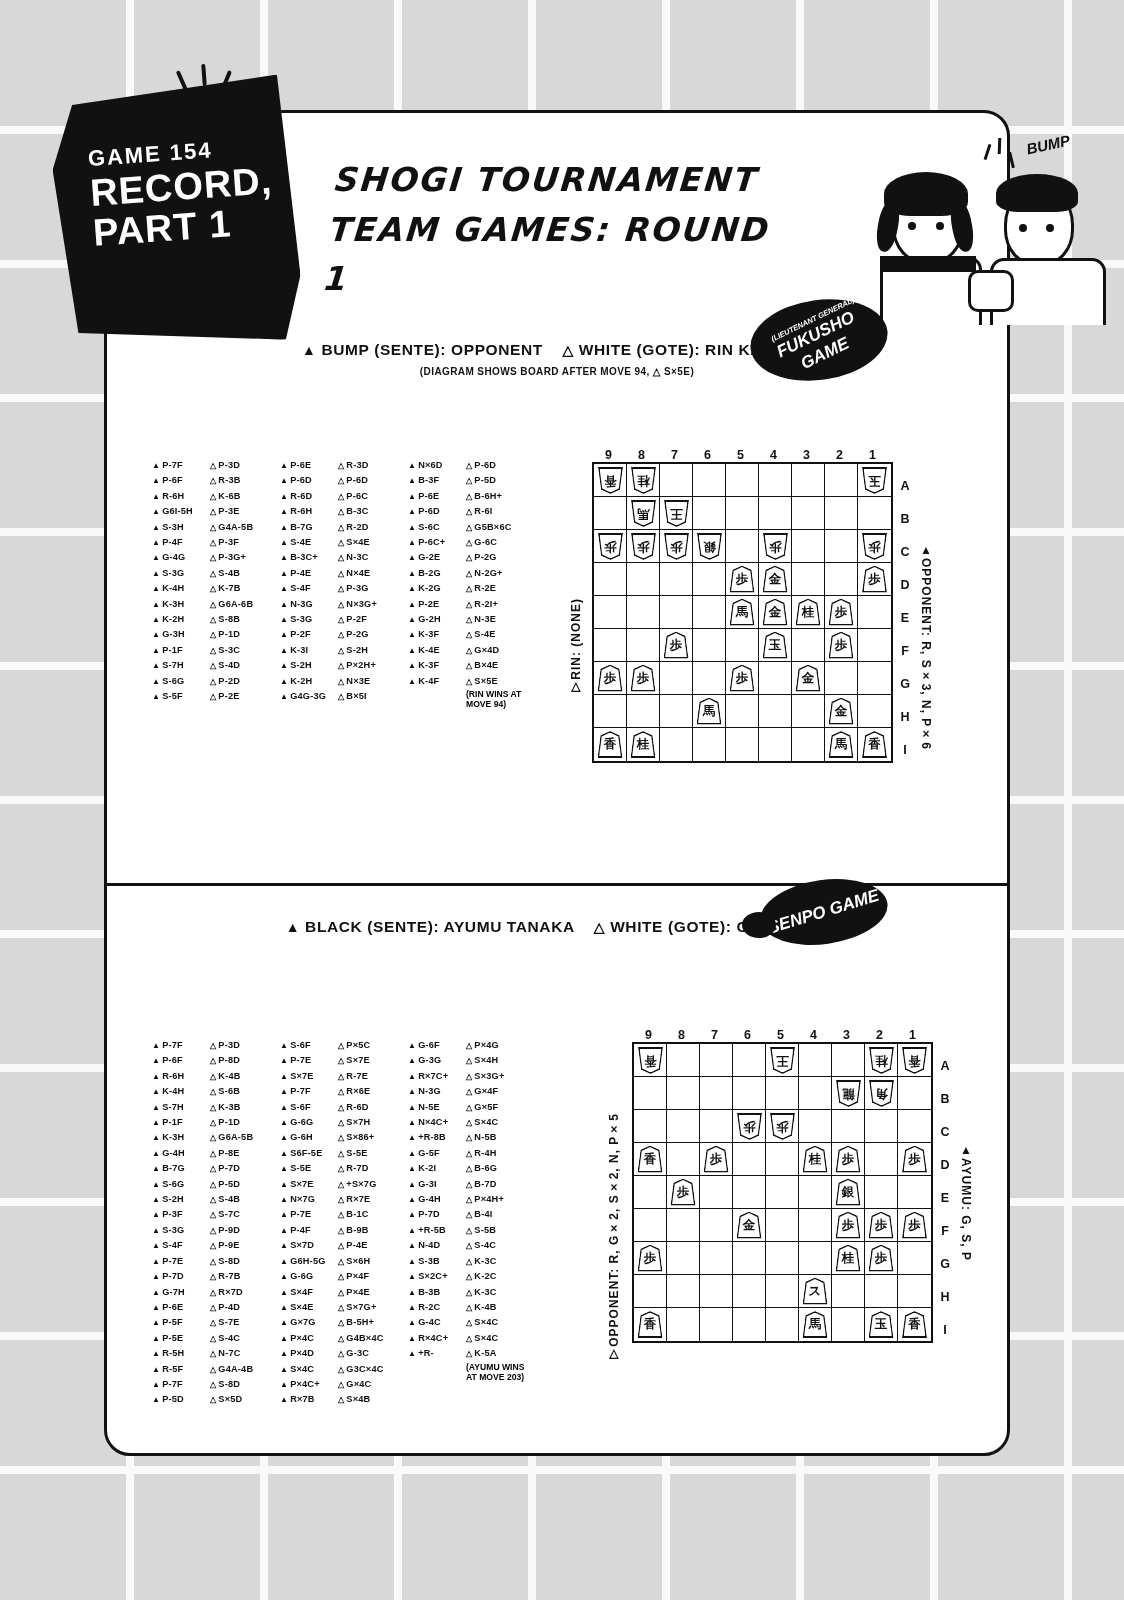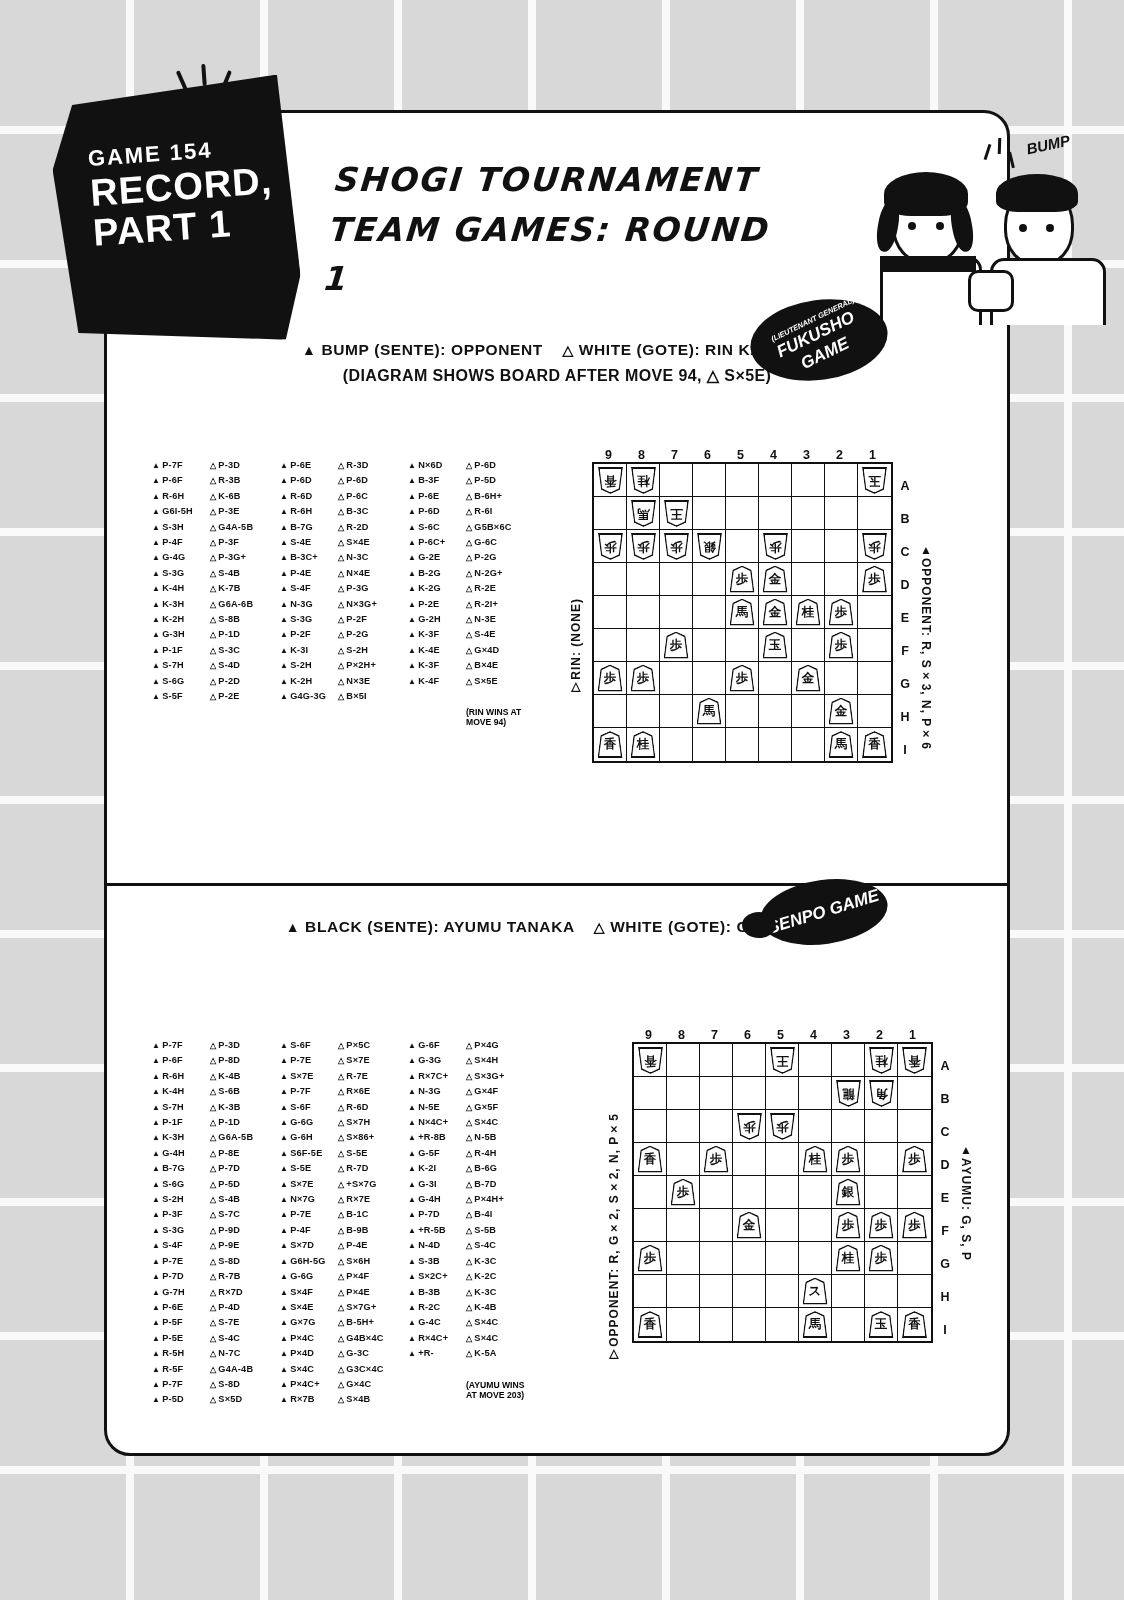--- a/index.html
+++ b/index.html
@@ -51,31 +51,31 @@
   .bumpline{position:absolute;width:3px;height:16px;background:#111;}
 
   
   .blob{position:absolute;background:#111;color:#fff;border-radius:50%;
     display:flex;align-items:center;justify-content:center;text-align:center;}
   .blob span{transform:rotate(-9deg);font-weight:bold;font-style:italic;}
 
   
   .gh{position:absolute;text-align:center;width:100%;}
   .gh .line1{font-size:15.5px;font-weight:bold;letter-spacing:.6px;color:#111;}
-  .gh .line2{font-size:16px;font-weight:bold;letter-spacing:.4px;color:#111;margin-top:7px;}
+  .gh .line2{font-size:10px;font-weight:bold;letter-spacing:.4px;color:#111;margin-top:7px;}
   .tri-b{font-size:14px;}
   .tri-w{font-size:14px;}
 
   
   .moves{position:absolute;display:flex;gap:0;}
   .mcol{width:58px;}
   .mcol.wide{width:70px;}
   .mv{font-size:9.2px;font-weight:bold;letter-spacing:.2px;color:#111;line-height:15.4px;white-space:nowrap;}
   .mv .mk{font-size:8px;margin-right:2px;}
-  .note{font-size:8.6px;font-weight:bold;margin-top:18px;}
+  .note{font-size:8.6px;font-weight:bold;margin-top:0;}
 
   
   .board-wrap{position:absolute;}
   .files{display:flex;margin-left:0;}
   .files div{width:33px;text-align:center;font-size:12.5px;font-weight:bold;color:#111;}
   .board{border:2.5px solid #111;display:grid;grid-template-columns:repeat(9,33px);
     grid-template-rows:repeat(9,33px);background:#fff;}
   .sq{border-right:1px solid #111;border-bottom:1px solid #111;position:relative;
       display:flex;align-items:center;justify-content:center;}
   .sq:nth-child(9n){border-right:none;}

